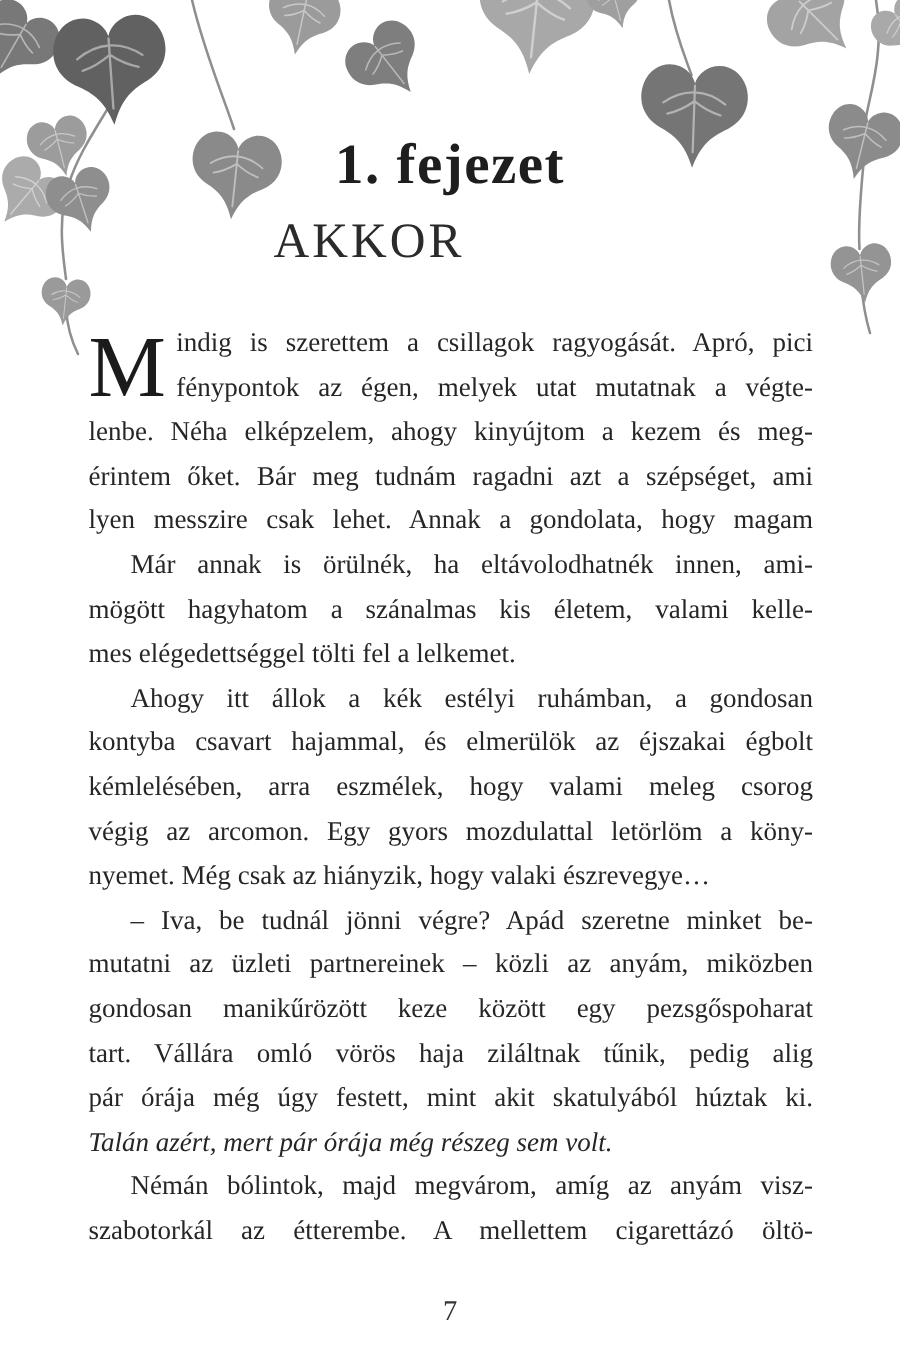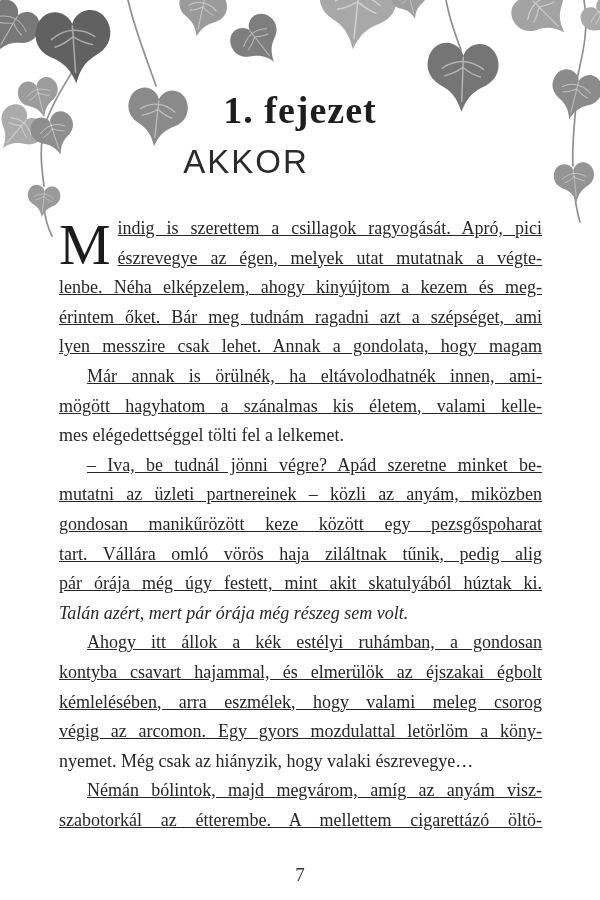--- a/index.html
+++ b/index.html
@@ -22,21 +22,21 @@
     text-align:center;
     font-family:"Liberation Serif", serif;
     font-weight:700;
     font-size:38px;
     letter-spacing:1px;
     color:#1e1e1e;
   }
   .chapter-title {
     position:absolute; top:143px; left:0; width:492px;
     text-align:center;
-    font-family:Liberation Sans, sans-serif;
+    font-family:Liberation Serif, serif;
     font-weight:400;
     font-size:33px;
     letter-spacing:2px;
     color:#2b2b2b;
   }
   .page-body {
     position:absolute; left:59px; top:214px; width:483px;
     font-size:18px; line-height:29.6px;
     color:#262626;
   }
@@ -45,21 +45,21 @@
   .dropcap {
     float:left;
     font-size:58px;
     line-height:55px;
     height:55px;
     margin-top:3px;
     padding-right:7px;
     color:#1b1b1b;
   }
   .line { text-align:left; }
-  .line.just { text-align:justify; text-align-last:justify;text-decoration:underline; }
+  .line.just { text-align:justify; text-align-last:justify; }
   .line.indent { text-indent:28px; }
   .line.ital { font-style:italic; }
   .page-number {
     position:absolute; top:864px; left:0; width:600px;
     text-align:center;
     font-size:19px;
     color:#333333;
   }
 </style>
 </head>
@@ -101,44 +101,44 @@
     <use href="#ivy" transform="translate(600,14) rotate(-35) scale(0.42)" style="color:#a9a9a9"></use>
   </svg>
 
   <div class="chapter-label">1. fejezet</div>
   <div class="chapter-title">AKKOR</div>
 
   <div class="page-body">
       <div class="paragraph">
         <span class="dropcap">M</span>
         <div class="line just">indig is szerettem a csillagok ragyogását. Apró, pici</div>
-        <div class="line just">észrevegye az égen, melyek utat mutatnak a végte-</div>
+        <div class="line just">fénypontok az égen, melyek utat mutatnak a végte-</div>
         <div class="line just">lenbe. Néha elképzelem, ahogy kinyújtom a kezem és meg-</div>
         <div class="line just">érintem őket. Bár meg tudnám ragadni azt a szépséget, ami</div>
       </div>
       <div class="paragraph">
         <div class="line just">lyen messzire csak lehet. Annak a gondolata, hogy magam</div>
         <div class="line just indent">Már annak is örülnék, ha eltávolodhatnék innen, ami-</div>
         <div class="line just">mögött hagyhatom a szánalmas kis életem, valami kelle-</div>
         <div class="line">mes elégedettséggel tölti fel a lelkemet.</div>
       </div>
       <div class="paragraph">
+        <div class="line just indent">Ahogy itt állok a kék estélyi ruhámban, a gondosan</div>
+        <div class="line just">kontyba csavart hajammal, és elmerülök az éjszakai égbolt</div>
+        <div class="line just">kémlelésében, arra eszmélek, hogy valami meleg csorog</div>
+        <div class="line just">végig az arcomon. Egy gyors mozdulattal letörlöm a köny-</div>
+        <div class="line">nyemet. Még csak az hiányzik, hogy valaki észrevegye…</div>
+      </div>
+      <div class="paragraph">
         <div class="line just indent">– Iva, be tudnál jönni végre? Apád szeretne minket be-</div>
         <div class="line just">mutatni az üzleti partnereinek – közli az anyám, miközben</div>
         <div class="line just">gondosan manikűrözött keze között egy pezsgőspoharat</div>
         <div class="line just">tart. Vállára omló vörös haja ziláltnak tűnik, pedig alig</div>
         <div class="line just">pár órája még úgy festett, mint akit skatulyából húztak ki.</div>
         <div class="line ital">Talán azért, mert pár órája még részeg sem volt.</div>
-      </div>
-      <div class="paragraph">
-        <div class="line just indent">Ahogy itt állok a kék estélyi ruhámban, a gondosan</div>
-        <div class="line just">kontyba csavart hajammal, és elmerülök az éjszakai égbolt</div>
-        <div class="line just">kémlelésében, arra eszmélek, hogy valami meleg csorog</div>
-        <div class="line just">végig az arcomon. Egy gyors mozdulattal letörlöm a köny-</div>
-        <div class="line">nyemet. Még csak az hiányzik, hogy valaki észrevegye…</div>
       </div>
       <div class="paragraph">
         <div class="line just indent">Némán bólintok, majd megvárom, amíg az anyám visz-</div>
         <div class="line just">szabotorkál az étterembe. A mellettem cigarettázó öltö-</div>
       </div>
     </div>
 
   <div class="page-number">7</div>
 </div>
 

